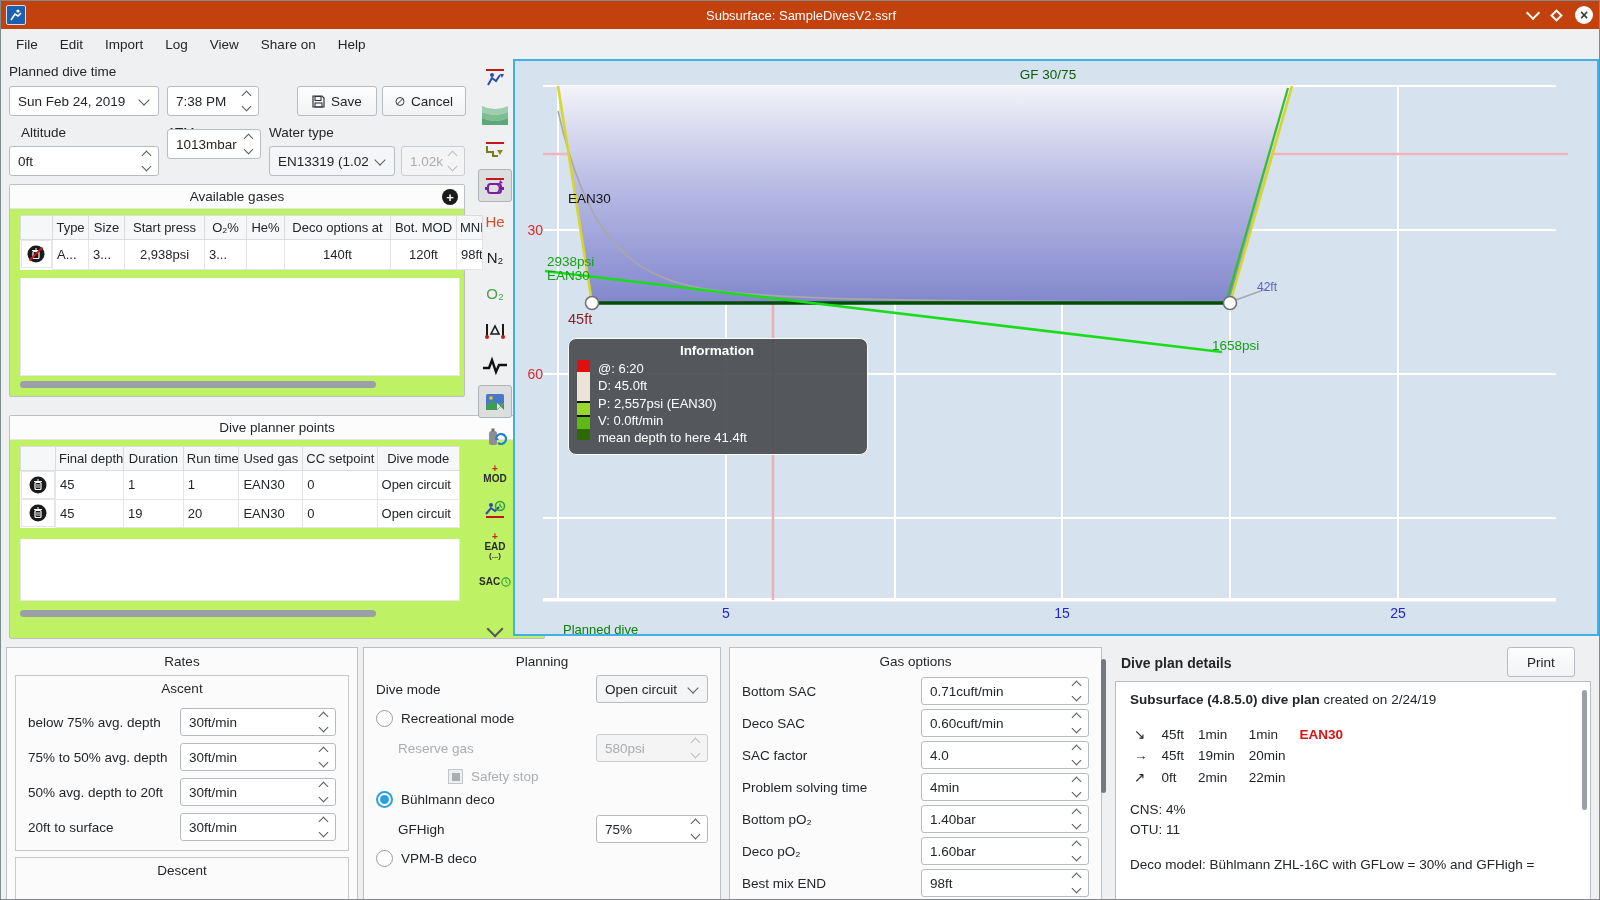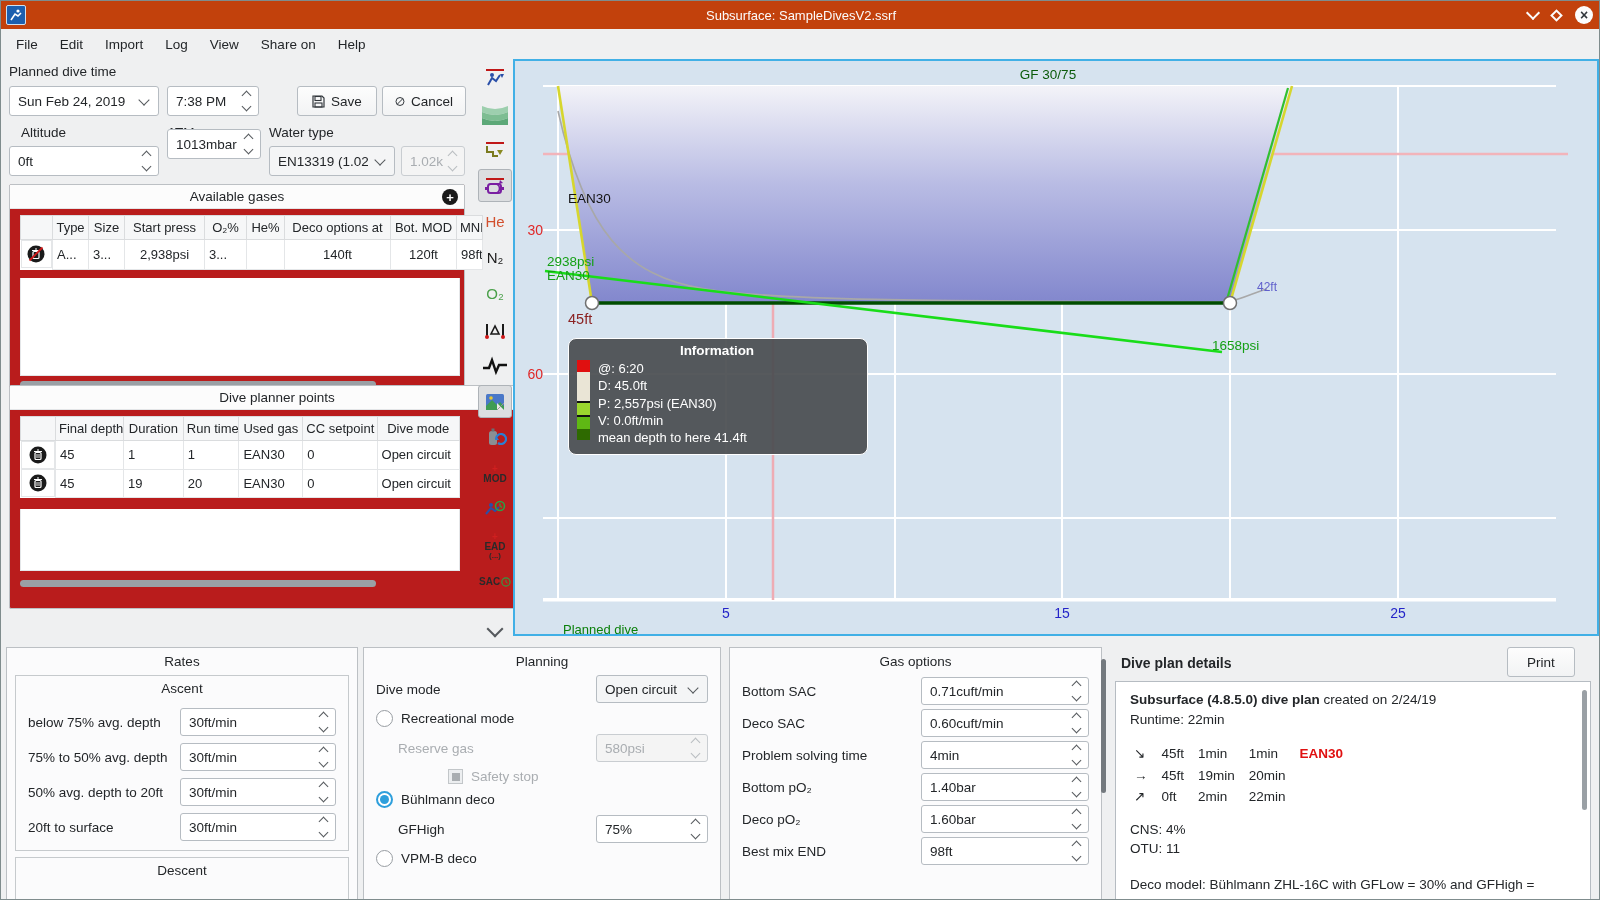--- a/index.html
+++ b/index.html
@@ -23,21 +23,21 @@
   .field{background:#fff;border:1px solid #b6bcc2;border-radius:3px;height:30px;display:flex;align-items:center;padding:0 8px;font-size:13.5px;position:relative;}
   .field.small{height:28px;}
   .field .val{flex:1;white-space:nowrap;overflow:hidden;}
   .field.disabled{background:#f4f4f4;color:#a9adb1;border-color:#c9cdd1;}
   .spinarrows{display:flex;flex-direction:column;justify-content:center;gap:4px;margin-left:6px;}
   .up{width:7px;height:7px;border-left:1.5px solid #55595d;border-top:1.5px solid #55595d;transform:rotate(45deg);}
   .dn{width:7px;height:7px;border-right:1.5px solid #55595d;border-bottom:1.5px solid #55595d;transform:rotate(45deg);}
   .disabled .up{border-color:#b9bdc1;}.disabled .dn{border-color:#b9bdc1;}
   .combochev{width:8px;height:8px;border-right:1.6px solid #55595d;border-bottom:1.6px solid #55595d;transform:rotate(45deg);margin:-3px 2px 0 8px;}
   .btn{background:linear-gradient(#fdfdfd,#f2f3f4);border:1px solid #b6bcc2;border-radius:3px;height:30px;display:flex;align-items:center;justify-content:center;padding:0 12px;font-size:13.5px;gap:6px;}
-  .group{position:absolute;background:#b91c1c;border:1px solid #bcc0c4;border-radius:2px;}
+  .group{position:absolute;background:#bef264;border:1px solid #bcc0c4;border-radius:2px;}
   .grouphead{height:24px;display:flex;align-items:center;justify-content:center;font-size:13.5px;position:relative;border-bottom:1px solid #e3e5e7;background:#fcfcfc;}
   .addbtn{position:absolute;right:6px;top:4px;width:16px;height:16px;border-radius:50%;background:#1a1a1a;color:#fff;display:flex;align-items:center;justify-content:center;font-size:13px;font-weight:bold;line-height:1;}
   table.gtable{border-collapse:collapse;margin:6px 0 0 10px;background:#fff;table-layout:fixed;}
   .gtable th{background:#f6f7f8;border:1px solid #dadcde;font-weight:normal;font-size:13px;padding:4px 3px;white-space:nowrap;overflow:hidden;text-align:center;}
   .gtable td{border:1px solid #e4e6e8;font-size:13px;padding:3px 4px;white-space:normal;overflow:hidden;background:#fff;}
   .hscroll{position:absolute;left:10px;height:7px;background:#9aa0a5;border-radius:4px;}
   .trashwrap{display:flex;align-items:center;justify-content:center;}
   
   .vtoolbar{position:absolute;left:474px;top:60px;width:40px;display:flex;flex-direction:column;align-items:center;gap:3px;}
   .tbtn{width:34px;height:33px;display:flex;align-items:center;justify-content:center;border-radius:3px;border:1px solid transparent;font-size:13px;}
@@ -214,21 +214,21 @@
         <td style="text-align:center;">140ft</td>
         <td style="text-align:center;">120ft</td>
         <td>98ft</td>
       </tr>
     </tbody>
       </table>
     <div style="position:absolute;left:10px;top:93px;width:440px;height:98px;background:#fff;border:1px solid #e4e6e8;border-top:0;"></div>
     <div class="hscroll" style="top:196px;width:356px;"></div>
   </div>
 
-  <div class="group" style="left:8px;top:384px;width:536px;height:224px;">
+  <div class="group" style="left:8px;top:414px;width:536px;height:224px;">
     <div class="grouphead">
       <span>Dive planner points</span>
       <span class="addbtn">+</span>
     </div>
     <table class="gtable" style="width:440px;">
       <colgroup>
           <col style="width:34px">
           <col style="width:66px">
           <col style="width:58px">
           <col style="width:54px">
@@ -574,20 +574,30 @@
       <span class="lbl">Deco SAC</span>
       <div class="field small" style="width:168px;">
           <span class="val">0.60cuft/min</span>
           <span class="spinarrows">
             <i class="up"></i>
             <i class="dn"></i>
           </span>
         </div>
     </div>
     <div class="row" style="margin:4px 12px;">
+      <span class="lbl">SAC factor</span>
+      <div class="field small" style="width:168px;">
+          <span class="val">4.0</span>
+          <span class="spinarrows">
+            <i class="up"></i>
+            <i class="dn"></i>
+          </span>
+        </div>
+    </div>
+    <div class="row" style="margin:4px 12px;">
       <span class="lbl">Problem solving time</span>
       <div class="field small" style="width:168px;">
           <span class="val">4min</span>
           <span class="spinarrows">
             <i class="up"></i>
             <i class="dn"></i>
           </span>
         </div>
     </div>
     <div class="row" style="margin:4px 12px;">
@@ -625,21 +635,20 @@
 
   <div style="position:absolute;left:1108px;top:642px;width:488px;height:258px;">
     <div style="position:absolute;left:12px;top:12px;font-weight:bold;font-size:14px;">Dive plan details</div>
     <div class="btn" style="position:absolute;right:22px;top:4px;width:68px;">
         <span>Print</span>
       </div>
     <div class="planbox" style="left:6px;top:38px;width:476px;height:220px;">
       <div>
         <b>Subsurface (4.8.5.0) dive plan</b><span> created on 2/24/19</span>
       </div>
-      <div>Runtime: 22min</div>
       <table class="plantable">
         <tbody>
         <tr>
           <td>↘</td>
           <td>45ft</td>
           <td>1min</td>
           <td>1min</td>
           <td class="red">EAN30</td>
         </tr>
         <tr>

